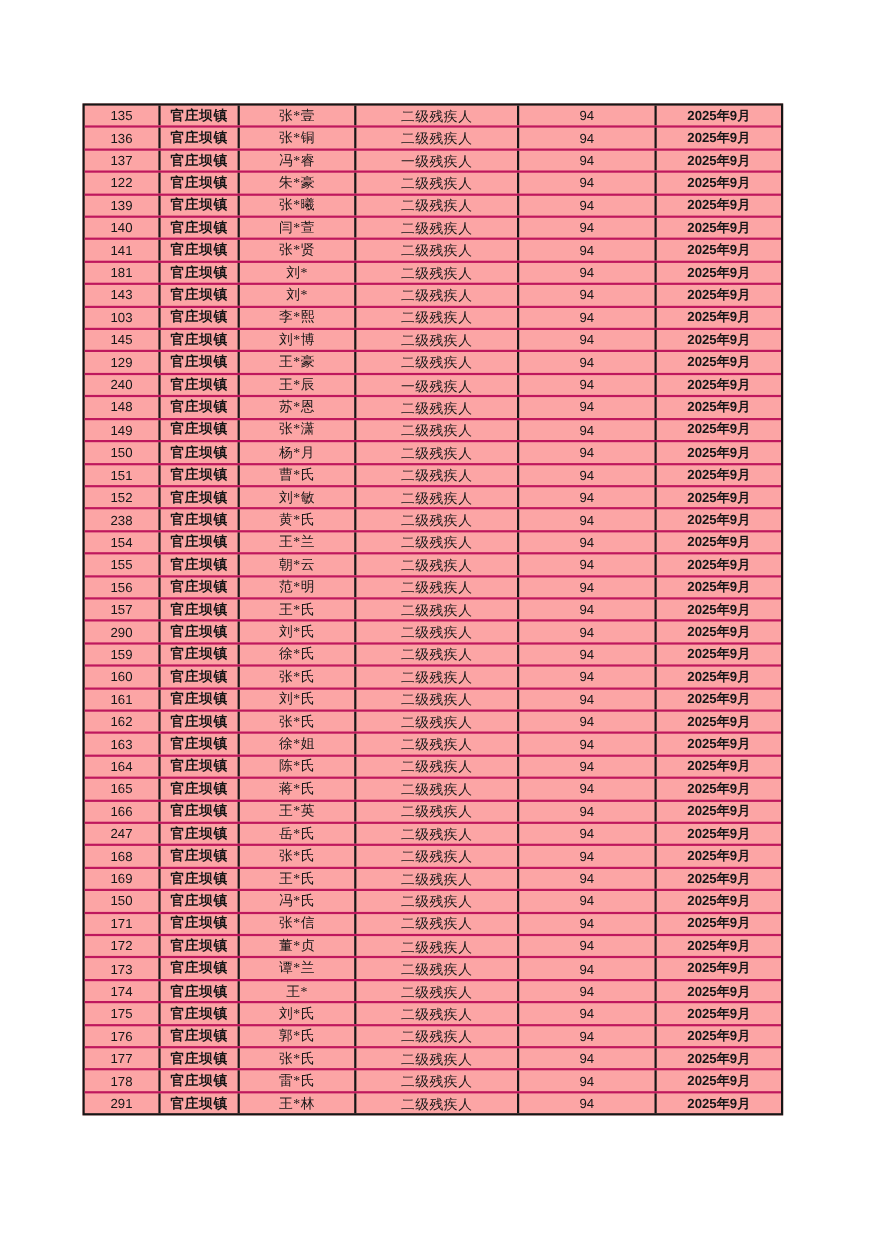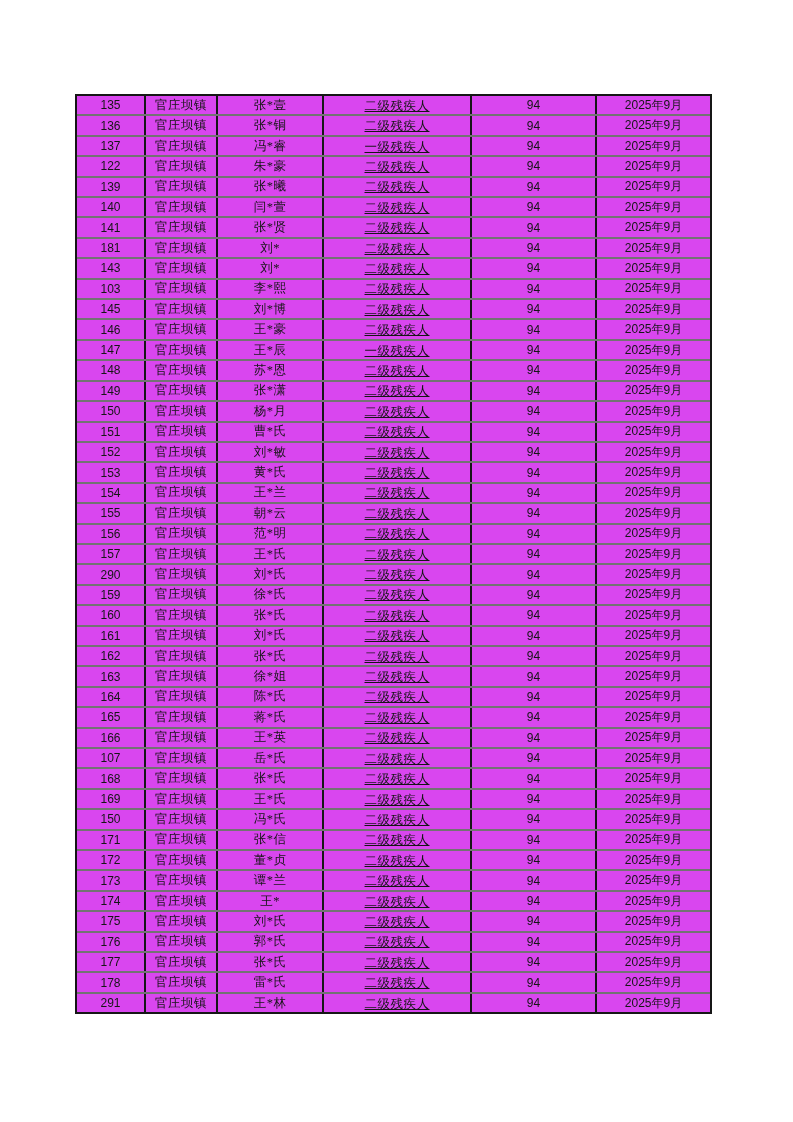--- a/index.html
+++ b/index.html
@@ -17,29 +17,29 @@
   .grid-table {
     position: absolute;
     left: 75px;
     top: 94px;
     width: 637px;
     height: 920px;
     box-sizing: border-box;
     border: 2px solid #161616;
     display: flex;
     flex-direction: column;
-    background: #d946ef;
+    background: #fca5a5;
   }
   .row {
     flex: 1 1 0;
     display: flex;
     min-height: 0;
   }
   .row + .row {
-    border-top: 2px solid #737373;
+    border-top: 2px solid #be185d;
   }
   .cell {
     box-sizing: border-box;
     display: flex;
     align-items: center;
     justify-content: center;
     color: #161616;
     overflow: hidden;
     white-space: nowrap;
   }
@@ -49,25 +49,25 @@
   .f-num {
     font-family: "Liberation Sans", "DejaVu Sans", sans-serif;
     font-size: 12px;
   }
   .f-cjk {
     font-family: "Liberation Serif", "DejaVu Serif", serif;
     font-size: 12.5px;
     letter-spacing: 0.5px;
   }
   .c-index  { flex: 0 0 67px; }
-  .c-town   { flex: 0 0 72px; }
+  .c-town   { flex: 0 0 72px; font-weight: bold; }
   .c-name   { flex: 0 0 106px; }
-  .c-level  { flex: 0 0 148px; text-decoration: underline; }
+  .c-level  { flex: 0 0 148px; }
   .c-amount { flex: 0 0 125px; }
-  .c-month  { flex: 1 1 auto; }
+  .c-month  { flex: 1 1 auto; font-weight: bold; }
   .c-level span { position: relative; top: 1px; }
 </style>
 </head>
 <body>
 
 <div class="page">
   <div class="grid-table">
       <div class="row">
         <div class="cell c-index f-num">
           <span>135</span>
@@ -283,41 +283,41 @@
         </div>
         <div class="cell c-amount f-num">
           <span>94</span>
         </div>
         <div class="cell c-month f-num">
           <span>2025年9月</span>
         </div>
       </div>
       <div class="row">
         <div class="cell c-index f-num">
-          <span>146</span>
+          <span>129</span>
         </div>
         <div class="cell c-town f-cjk">
           <span>官庄坝镇</span>
         </div>
         <div class="cell c-name f-cjk">
           <span>王*豪</span>
         </div>
         <div class="cell c-level f-cjk">
           <span>二级残疾人</span>
         </div>
         <div class="cell c-amount f-num">
           <span>94</span>
         </div>
         <div class="cell c-month f-num">
           <span>2025年9月</span>
         </div>
       </div>
       <div class="row">
         <div class="cell c-index f-num">
-          <span>147</span>
+          <span>240</span>
         </div>
         <div class="cell c-town f-cjk">
           <span>官庄坝镇</span>
         </div>
         <div class="cell c-name f-cjk">
           <span>王*辰</span>
         </div>
         <div class="cell c-level f-cjk">
           <span>一级残疾人</span>
         </div>
@@ -423,21 +423,21 @@
         </div>
         <div class="cell c-amount f-num">
           <span>94</span>
         </div>
         <div class="cell c-month f-num">
           <span>2025年9月</span>
         </div>
       </div>
       <div class="row">
         <div class="cell c-index f-num">
-          <span>153</span>
+          <span>238</span>
         </div>
         <div class="cell c-town f-cjk">
           <span>官庄坝镇</span>
         </div>
         <div class="cell c-name f-cjk">
           <span>黄*氏</span>
         </div>
         <div class="cell c-level f-cjk">
           <span>二级残疾人</span>
         </div>
@@ -703,21 +703,21 @@
         </div>
         <div class="cell c-amount f-num">
           <span>94</span>
         </div>
         <div class="cell c-month f-num">
           <span>2025年9月</span>
         </div>
       </div>
       <div class="row">
         <div class="cell c-index f-num">
-          <span>107</span>
+          <span>247</span>
         </div>
         <div class="cell c-town f-cjk">
           <span>官庄坝镇</span>
         </div>
         <div class="cell c-name f-cjk">
           <span>岳*氏</span>
         </div>
         <div class="cell c-level f-cjk">
           <span>二级残疾人</span>
         </div>

